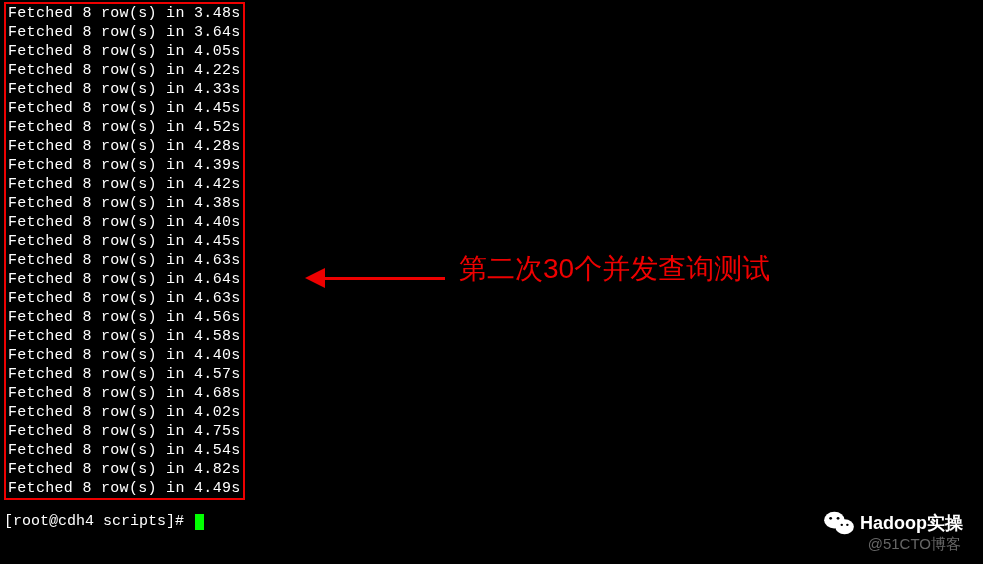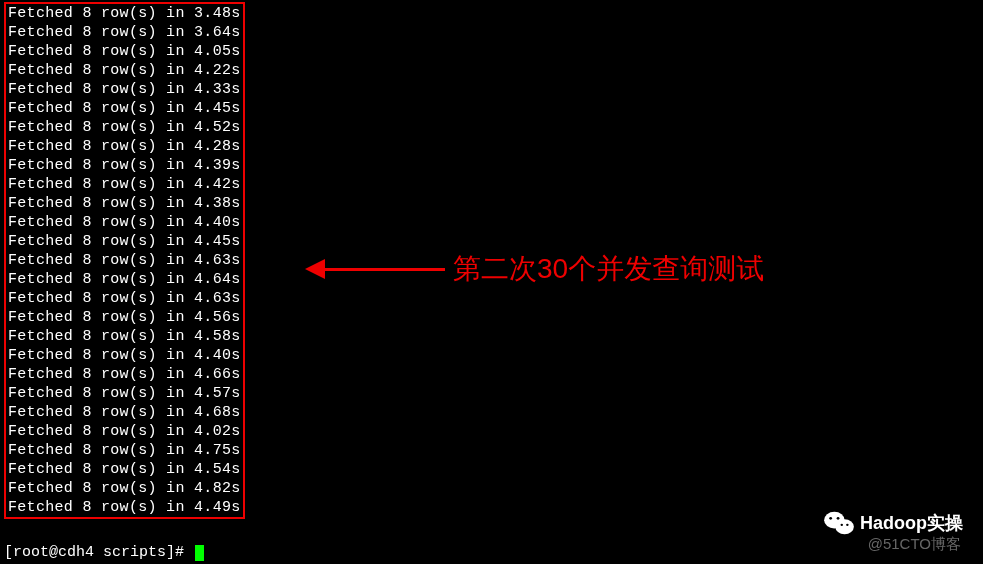--- a/index.html
+++ b/index.html
@@ -18,21 +18,21 @@
       overflow: hidden;
     }
     .terminal {
       padding: 2px 4px;
       line-height: 19px;
     }
     .output-block {
       border: 2px solid #e00;
       display: inline-block;
       padding: 0 2px;
-      margin-bottom: 12px;
+      margin-bottom: 0;
     }
     .line {
       white-space: pre;
       letter-spacing: 0.3px;
     }
     .prompt-line {
       white-space: pre;
       margin-top: 12px;
     }
     .cursor {
@@ -41,22 +41,22 @@
       height: 16px;
       background: #0f0;
       vertical-align: text-bottom;
       margin-left: 2px;
     }
     .annotation {
       position: absolute;
       top: 250px;
       left: 305px;
       display: flex;
-      align-items: center;
-      gap: 8px;
+      align-items: flex-end;
+      gap: 14px;
     }
     .arrow {
       width: 140px;
       height: 20px;
       position: relative;
     }
     .arrow-line {
       position: absolute;
       top: 9px;
       left: 18px;
@@ -130,21 +130,20 @@
         <div class="line">Fetched 8 row(s) in 4.42s</div>
         <div class="line">Fetched 8 row(s) in 4.38s</div>
         <div class="line">Fetched 8 row(s) in 4.40s</div>
         <div class="line">Fetched 8 row(s) in 4.45s</div>
         <div class="line">Fetched 8 row(s) in 4.63s</div>
         <div class="line">Fetched 8 row(s) in 4.64s</div>
         <div class="line">Fetched 8 row(s) in 4.63s</div>
         <div class="line">Fetched 8 row(s) in 4.56s</div>
         <div class="line">Fetched 8 row(s) in 4.58s</div>
         <div class="line">Fetched 8 row(s) in 4.40s</div>
-        <div class="line">Fetched 8 row(s) in 4.66s</div>
         <div class="line">Fetched 8 row(s) in 4.57s</div>
         <div class="line">Fetched 8 row(s) in 4.68s</div>
         <div class="line">Fetched 8 row(s) in 4.02s</div>
         <div class="line">Fetched 8 row(s) in 4.75s</div>
         <div class="line">Fetched 8 row(s) in 4.54s</div>
         <div class="line">Fetched 8 row(s) in 4.82s</div>
         <div class="line">Fetched 8 row(s) in 4.49s</div>
       </div>
   </div>
   <div class="prompt-line"><span>[root@cdh4 scripts]# </span><span class="cursor"></span></div>

